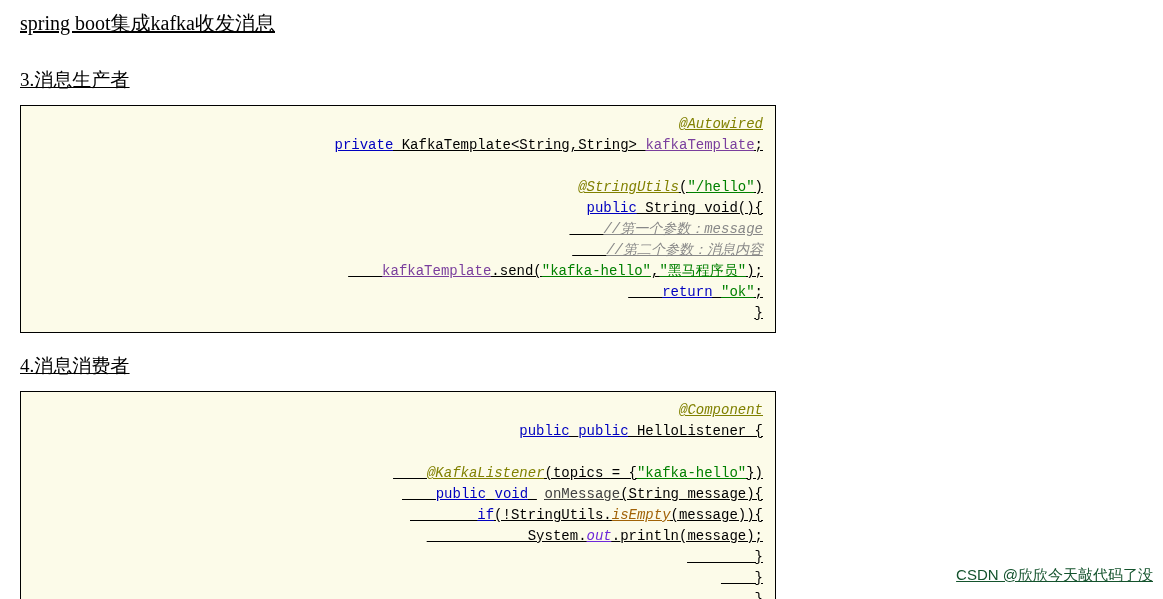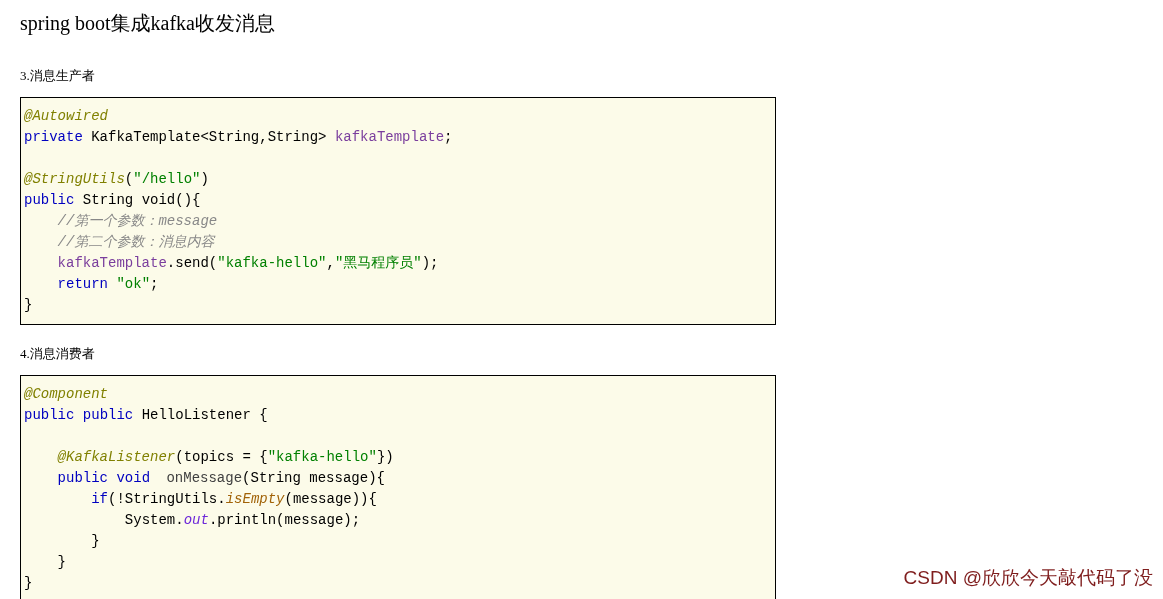--- a/index.html
+++ b/index.html
@@ -1,54 +1,55 @@
 <!DOCTYPE html>
 <html><head>
   <meta charset="utf-8">
   <style>
-    * { margin: 0; padding: 0; box-sizing: border-box; }
+    * { margin: 0; padding: 0; box-sizing: border-box; text-decoration: underline; }
     body {
       font-family: "Microsoft YaHei", "SimSun", sans-serif;
       background: #ffffff;
       padding: 10px 20px;
       width: 1163px;
       position: relative;
     }
     .title {
       font-size: 20px;
       font-weight: normal;
       color: #000;
       margin-bottom: 30px;
       font-family: "SimSun", serif;
     }
     .section-heading {
-      font-size: 13px;
+      font-size: 19px;
       color: #000;
       margin-bottom: 12px;
       margin-top: 20px;
       font-family: "SimSun", serif;
     }
     .code-block {
       background: #fcfbe9;
       border: 1px solid #000;
-      padding: 8px 3px;
+      padding: 8px 12px;
       font-family: "Consolas", "Courier New", monospace;
       font-size: 14px;
       line-height: 1.5;
       white-space: pre;
       width: 756px;
       margin-bottom: 10px;
       color: #000;
+      text-align: right;
     }
     .watermark {
       position: fixed;
       right: 10px;
-      bottom: 8px;
-      color: #7f1d1d;
-      font-size: 19px;
+      bottom: 14px;
+      color: #14532d;
+      font-size: 15px;
       font-family: "Microsoft YaHei", sans-serif;
     }
     .anno { color: #808000; font-style: italic; }
     .kw { color: #0000c0; }
     .field { color: #7a3e9d; }
     .str { color: #008000; }
     .comment { color: #888888; font-style: italic; }
     .static-field { color: #6d28d9; font-style: italic; }
     .method-call { color: #a16207; font-style: italic; }
     .method-name { color: #404040; margin-left: 8px; }

